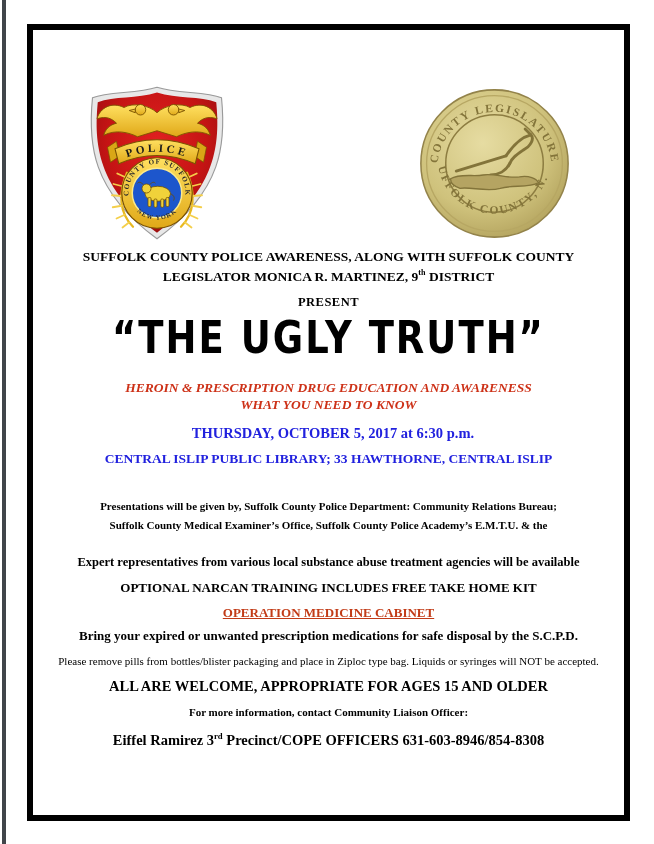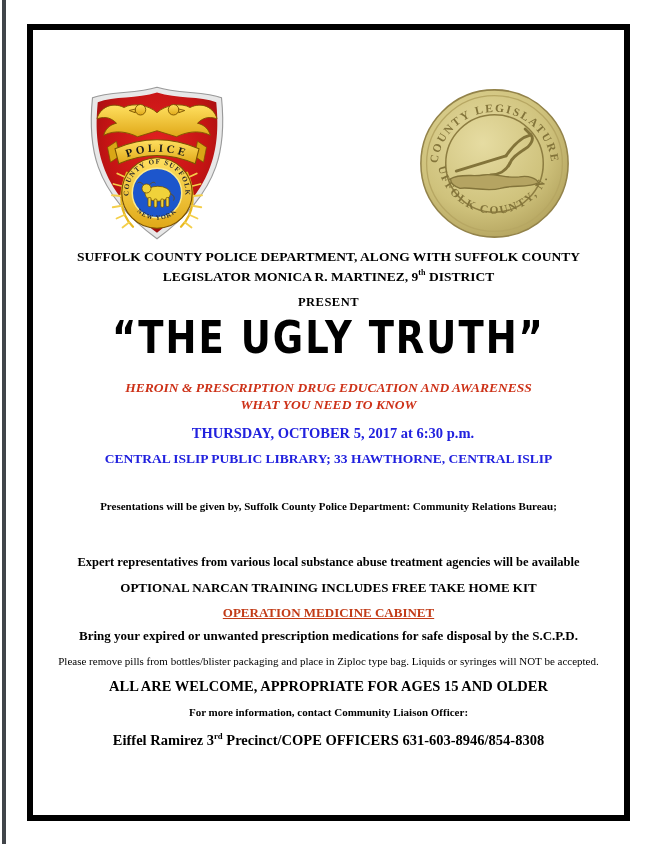--- a/index.html
+++ b/index.html
@@ -157,36 +157,37 @@
         <g stroke="#83743a" fill="none" stroke-width="3" stroke-linecap="round">
           <path d="M40,88 L92,72"></path>
           <path d="M92,72 C100,60 110,52 118,50 C122,54 118,62 110,66 C104,70 98,74 96,80"></path>
           <path d="M96,80 C92,88 84,92 76,92"></path>
           <path d="M118,50 L112,44"></path>
         </g>
         <path d="M34,96 C44,90 58,94 68,92 C80,90 94,96 106,94 C116,92 124,96 126,100 C116,106 98,102 86,106 C72,110 54,104 44,106 C38,104 34,100 34,96 Z" fill="#b5a462" stroke="#83743a" stroke-width="1.4"></path>
       </svg>
     </div>
 
-    <div class="t header-line1">SUFFOLK COUNTY POLICE DEPARTMENT, ALONG WITH SUFFOLK COUNTY</div>
+    <div class="t header-line1">SUFFOLK COUNTY POLICE AWARENESS, ALONG WITH SUFFOLK COUNTY</div>
     <div class="t header-line2"><span>LEGISLATOR MONICA R. MARTINEZ, 9</span><sup class="sp">th</sup><span> DISTRICT</span></div>
     <div class="t present">PRESENT</div>
 
     <div class="t title">“THE UGLY TRUTH”</div>
 
     <div class="t subtitle" style="color:#cd3117;">
       <span style="display:block;">HEROIN &amp; PRESCRIPTION DRUG EDUCATION AND AWARENESS</span>
       <span style="display:block;">WHAT YOU NEED TO KNOW</span>
     </div>
 
     <div class="t when" style="color:#2121de;">THURSDAY, OCTOBER 5, 2017 at 6:30 p.m.</div>
     <div class="t where" style="color:#2121de;">CENTRAL ISLIP PUBLIC LIBRARY; 33 HAWTHORNE, CENTRAL ISLIP</div>
 
     <div class="t presenters wrap">
       <span style="display:block;">Presentations will be given by, Suffolk County Police Department: Community Relations Bureau;</span>
+      <span style="display:block;">Suffolk County Medical Examiner’s Office, Suffolk County Police Academy’s E.M.T.U. &amp; the</span>
     </div>
 
     <div class="t experts">Expert representatives from various local substance abuse treatment agencies will be available</div>
 
     <div class="t narcan">OPTIONAL NARCAN TRAINING INCLUDES FREE TAKE HOME KIT</div>
 
     <div class="t operation" style="color:#c23b17;">OPERATION MEDICINE CABINET</div>
 
     <div class="t bring">Bring your expired or unwanted prescription medications for safe disposal by the S.C.P.D.</div>
 

